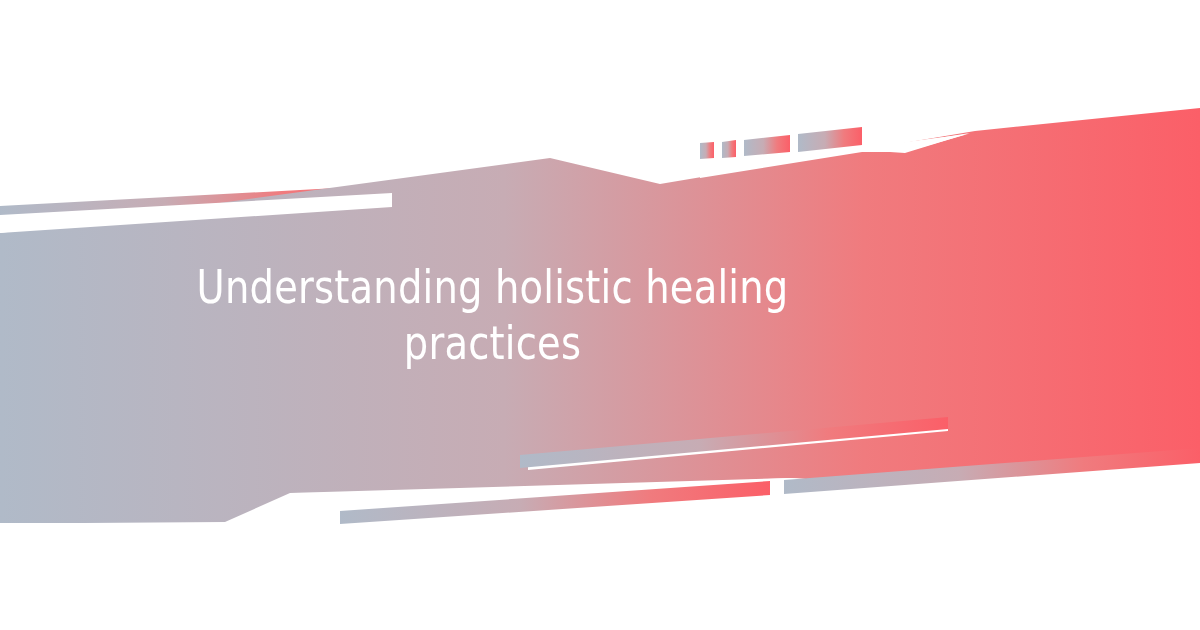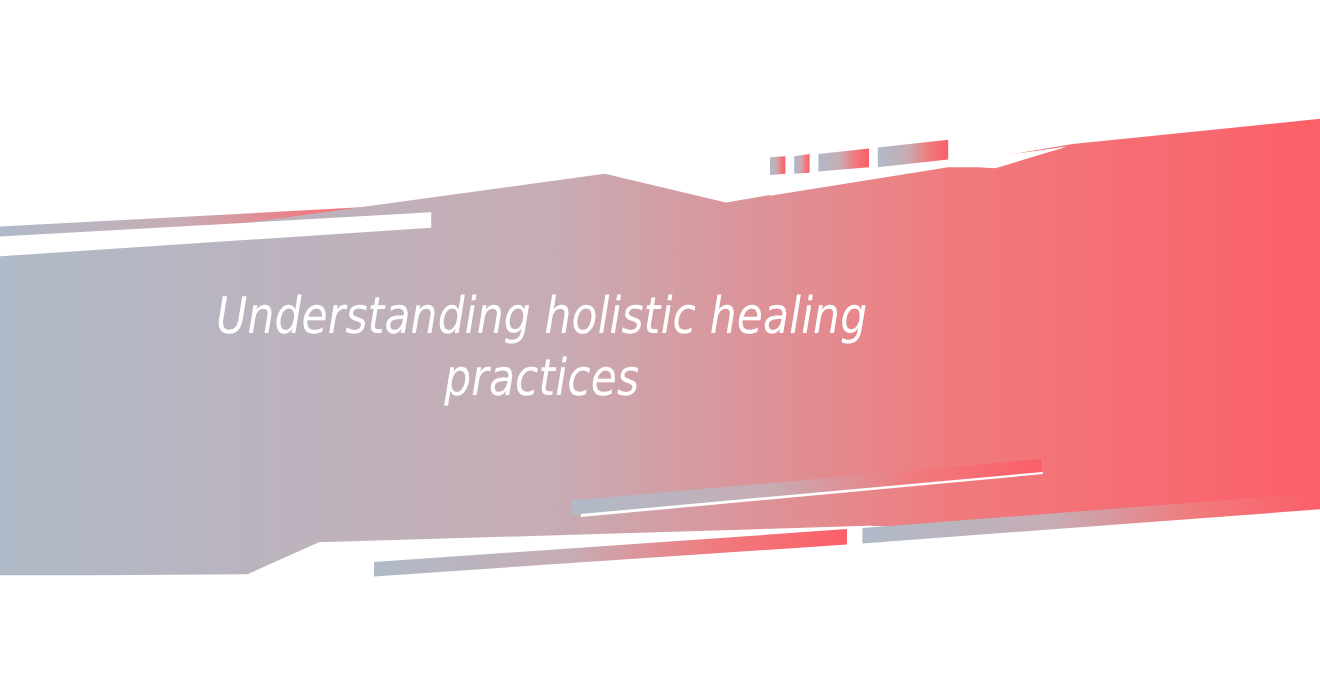--- a/index.html
+++ b/index.html
@@ -26,21 +26,20 @@
   .title-layer {
     position: absolute;
     top: 0;
     left: 0;
     width: 984px;
     height: 630px;
     display: flex;
     align-items: center;
     justify-content: center;
     pointer-events: none;
-    font-style: italic;
   }
   #banner-title {
     width: 745px;
     margin: 0;
     padding: 0;
     color: #ffffff;
     font-family: "DejaVu Sans Condensed", "Liberation Sans Narrow", "Liberation Sans", sans-serif;
     font-size: 46px;
     font-weight: 400;
     line-height: 56px;

